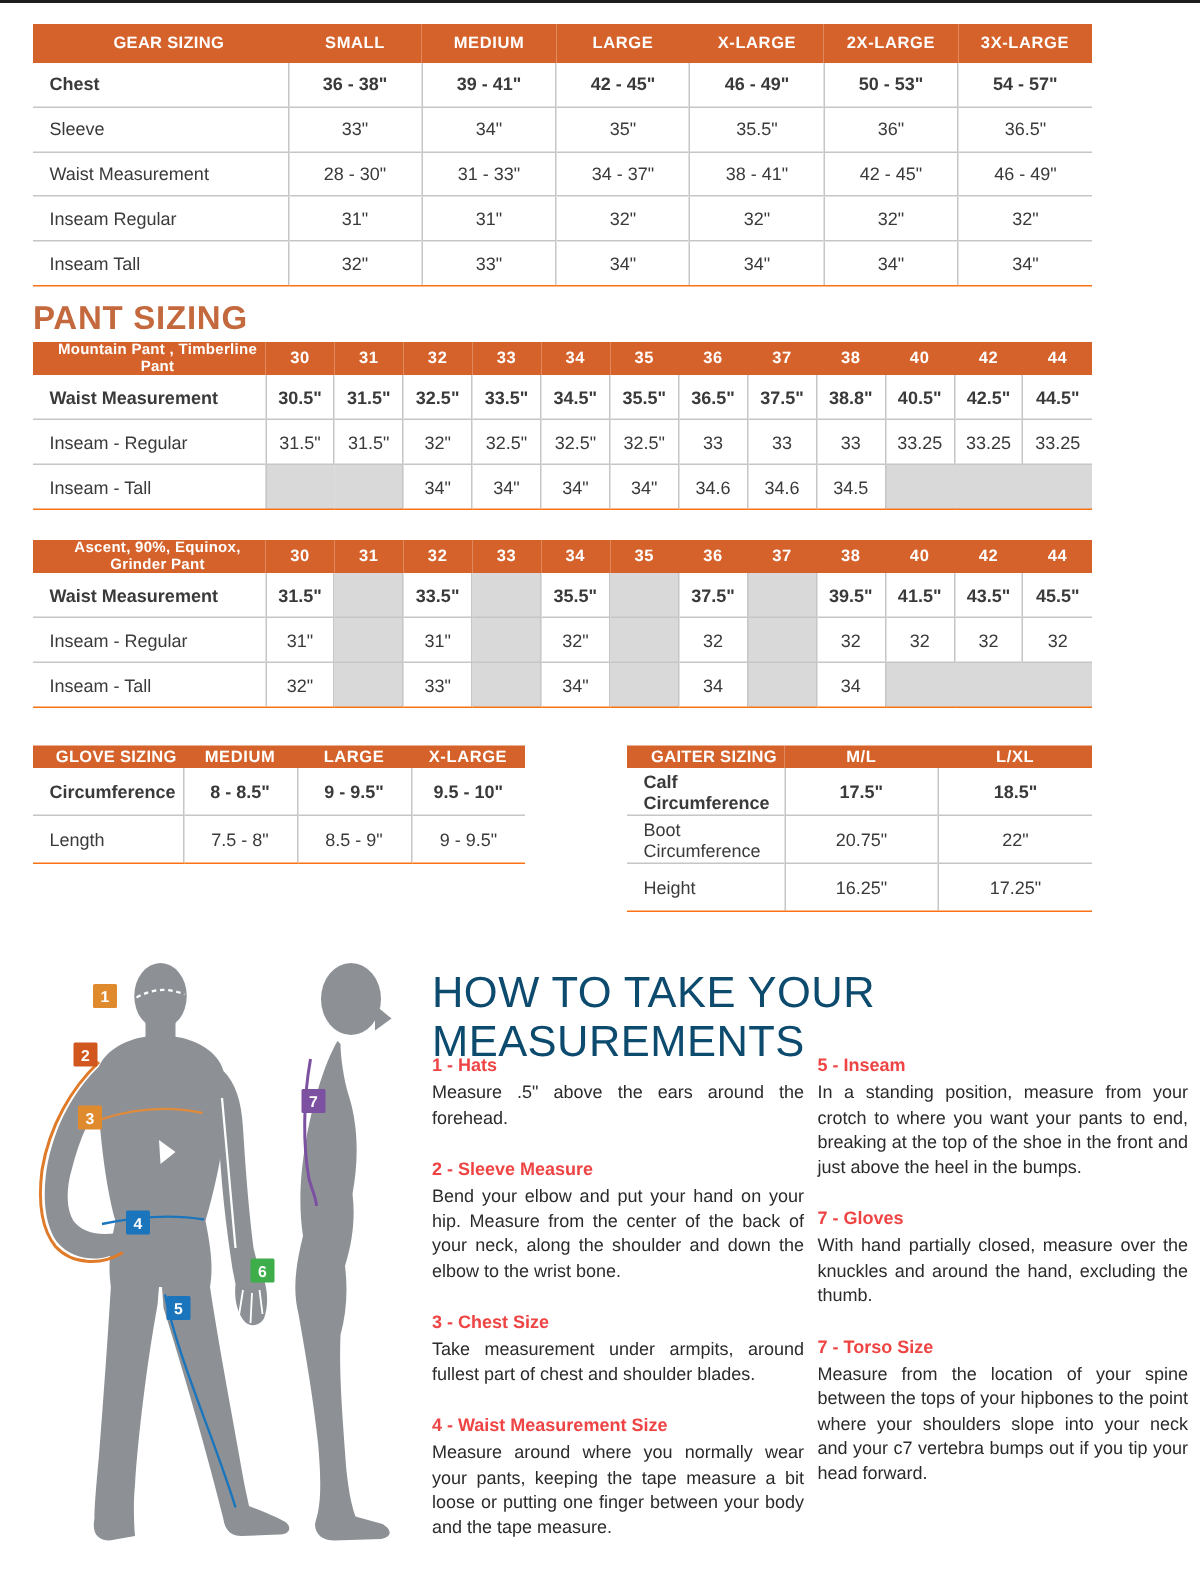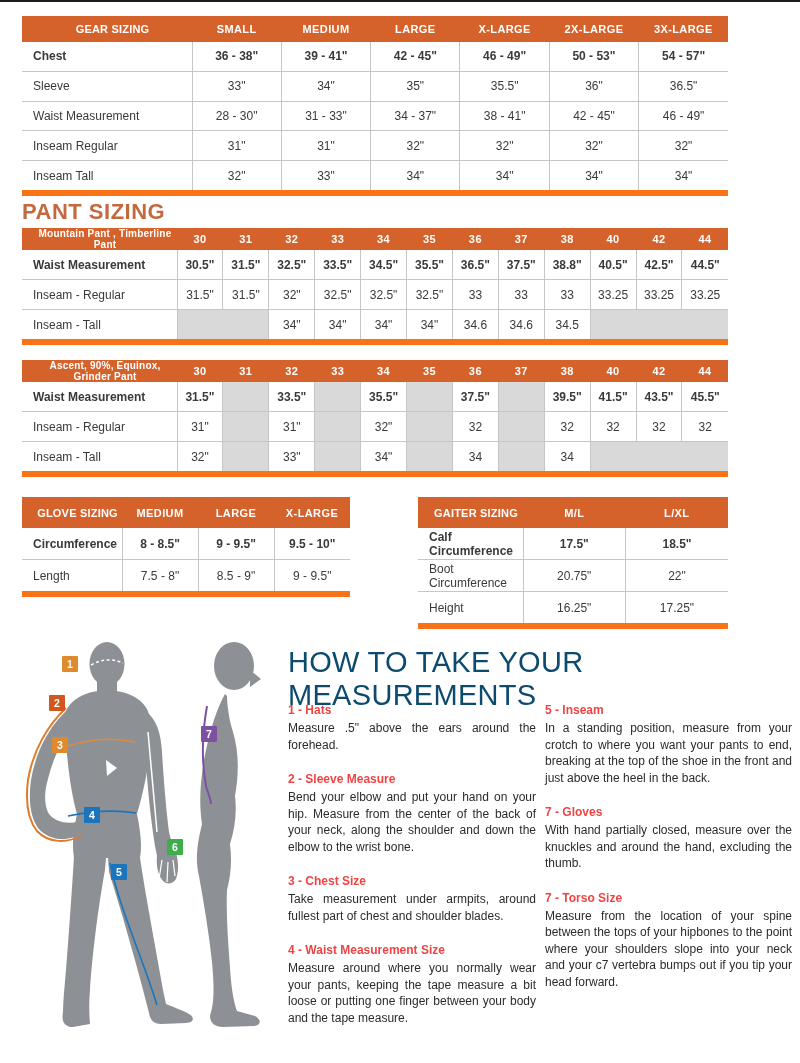--- a/index.html
+++ b/index.html
@@ -13,32 +13,32 @@
   #glove{left:22px;top:497px;width:328px;}
   #gaiter{left:418px;top:497px;width:310px;}
 
   table.sz{width:100%;border-collapse:collapse;table-layout:fixed;}
   .sz thead th{background:#D6622B;color:#fff;font-size:11px;font-weight:bold;text-align:center;letter-spacing:.4px;padding:0;}
   .sz thead th.tt{text-align:center;padding-left:11px;letter-spacing:.2px;}
   .sz tbody th,.sz tbody td{background:#fff;color:#3a3a3a;font-weight:normal;padding:0;
       border-top:1px solid #c6c6c6;border-left:1px solid #c6c6c6;}
   .sz tbody tr > :first-child{border-left:none;}
   .sz tbody tr:first-child > *{border-top:none;font-weight:bold;}
-  .sz tbody tr:last-child > *{border-bottom:6px solid #f97316;}
+  .sz tbody tr:last-child > *{border-bottom:1px solid #f97316;}
   .sz tbody th{text-align:left;padding-left:11px;font-size:12px;}
   .sz tbody td{text-align:center;font-size:12px;}
   .sz td.empty{background:#d9d9d9;}
   .sz td.empty + td.empty{border-left:1px solid #d9d9d9;}
 
   #gear .sz thead th{height:26px;}
   #gear .sz tbody th,#gear .sz tbody td{height:28.8px;}
   #pant1 .sz thead th,#pant2 .sz thead th{height:22px;}
   #pant1 .sz thead th.tt,#pant2 .sz thead th.tt{font-size:10px;}
   #pant1 .sz tbody th,#pant1 .sz tbody td,#pant2 .sz tbody th,#pant2 .sz tbody td{height:29px;}
-  #glove .sz thead th,#gaiter .sz thead th{height:31px;}
+  #glove .sz thead th,#gaiter .sz thead th{height:15px;}
   #glove .sz tbody th,#glove .sz tbody td,#gaiter .sz tbody th,#gaiter .sz tbody td{height:31px;}
 
   .pant-heading{position:absolute;left:22px;top:199px;color:#C4693E;font-size:22px;font-weight:bold;letter-spacing:.5px;}
   .howto-heading{position:absolute;left:288px;top:646px;color:#0c4a6e;font-size:29px;font-weight:normal;letter-spacing:.3px;}
 
   .instr{position:absolute;top:690px;width:248px;font-size:12px;color:#2b2b2b;}
   #instrLeft{left:288px;}
   #instrRight{left:545px;width:247px;}
   .instr .blk{margin-bottom:19px;}
   .instr h4{margin:13px 0 3px 0;font-size:12px;font-weight:bold;color:#ef4444;}
@@ -461,21 +461,21 @@
   </div>
   <div class="blk">
     <h4>4 - Waist Measurement Size</h4>
     <p>Measure around where you normally wear your pants, keeping the tape measure a bit loose or putting one finger between your body and the tape measure.</p>
   </div>
 </div>
 
 <div id="instrRight" class="instr">
   <div class="blk">
     <h4>5 - Inseam</h4>
-    <p>In a standing position, measure from your crotch to where you want your pants to end, breaking at the top of the shoe in the front and just above the heel in the back.</p>
+    <p>In a standing position, measure from your crotch to where you want your pants to end, breaking at the top of the shoe in the front and just above the heel in the bumps.</p>
   </div>
   <div class="blk">
     <h4>7 - Gloves</h4>
     <p>With hand partially closed, measure over the knuckles and around the hand, excluding the thumb.</p>
   </div>
   <div class="blk">
     <h4>7 - Torso Size</h4>
     <p>Measure from the location of your spine between the tops of your hipbones to the point where your shoulders slope into your neck and your c7 vertebra bumps out if you tip your head forward.</p>
   </div>
 </div>

